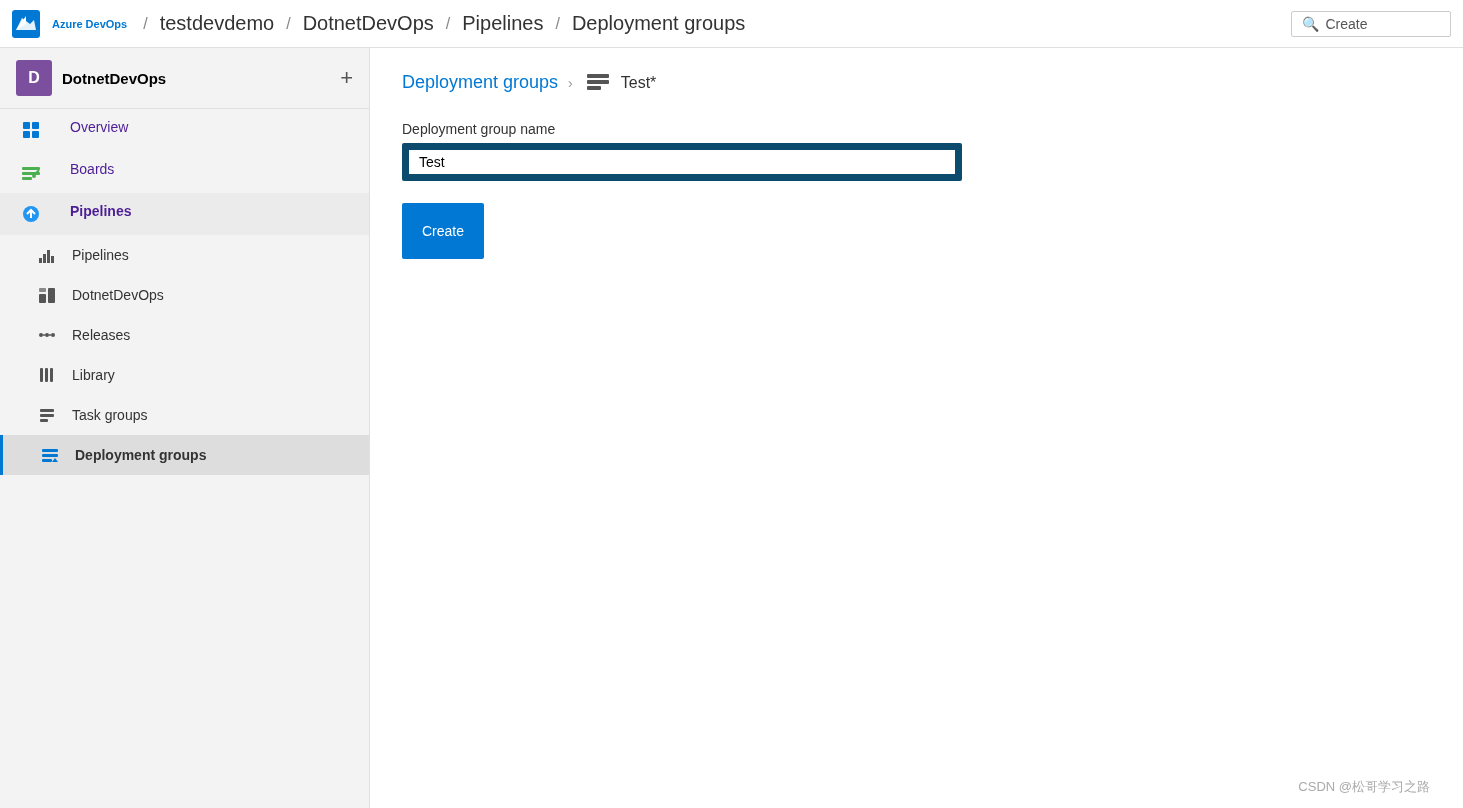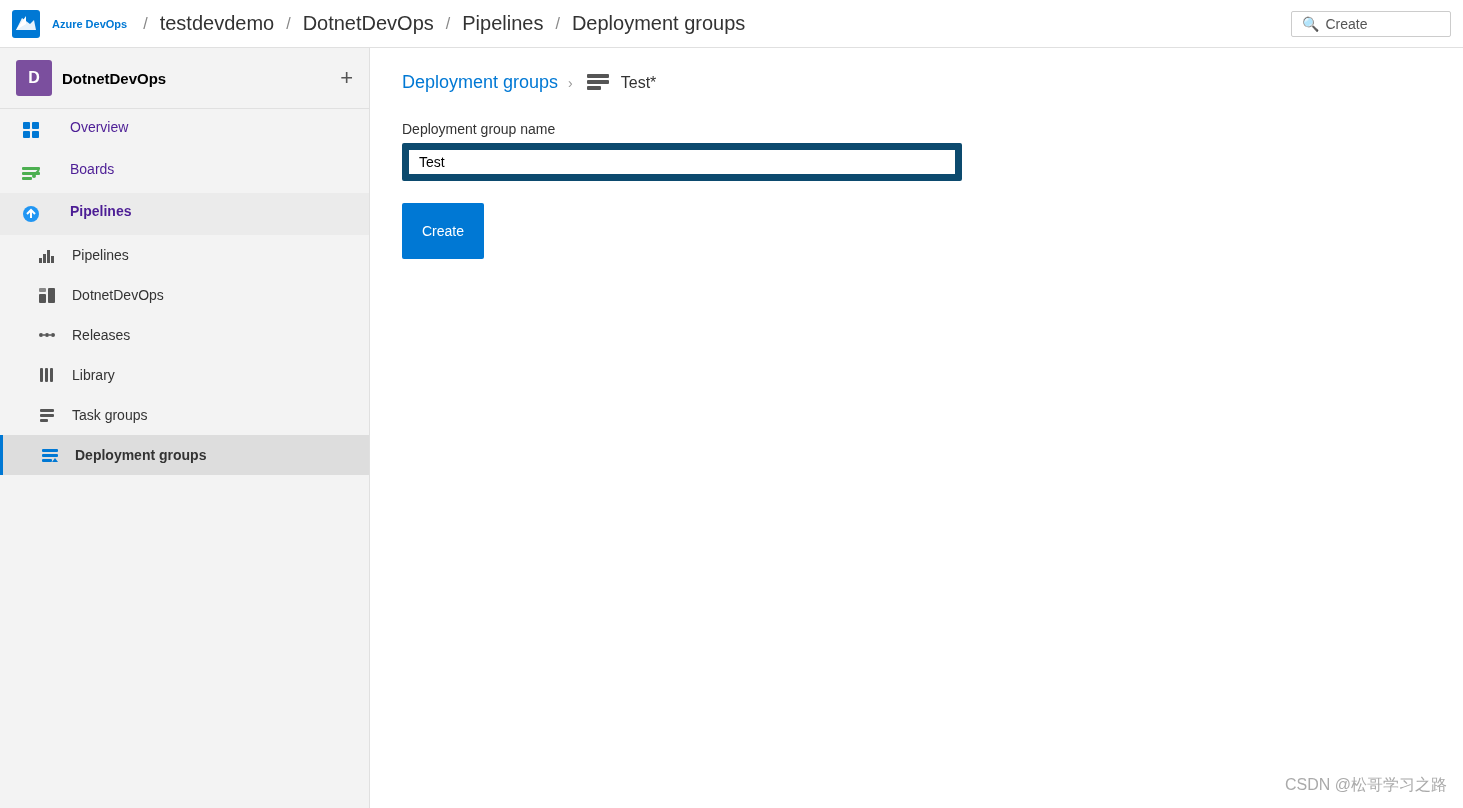--- a/index.html
+++ b/index.html
@@ -182,22 +182,22 @@
       font-size: 14px;
       font-family: inherit;
       cursor: pointer;
       border-radius: 2px;
       font-weight: 500;
     }
 
     .watermark {
       position: fixed;
       bottom: 12px;
-      right: 16px;
-      font-size: 16px;
+      right: 33px;
+      font-size: 13px;
       color: #aaa;
       text-align: right;
     }
 
     
     .icon-overview { color: #0078d4; }
   </style>
 </head>
 <body>
 

